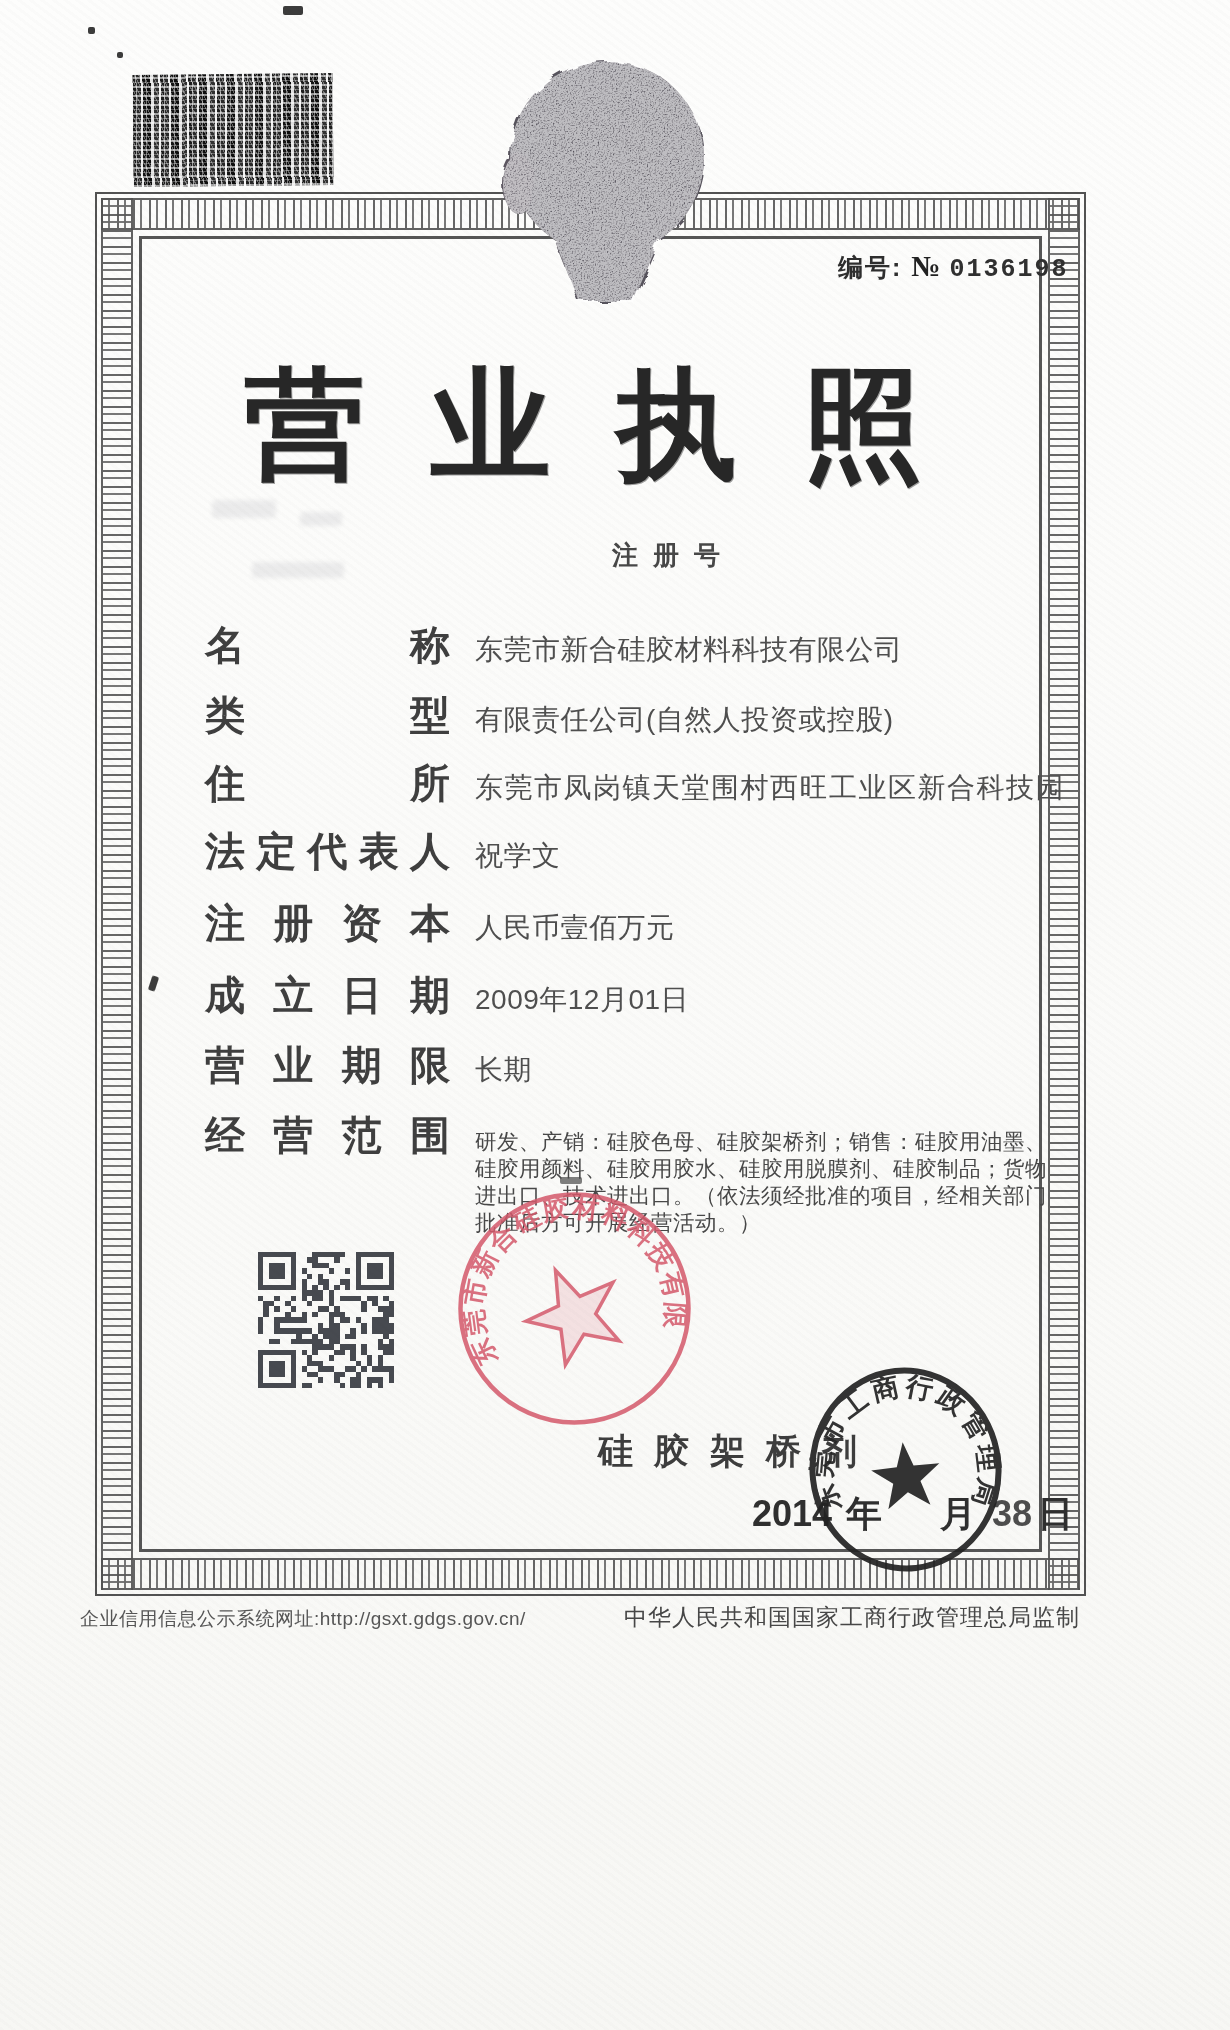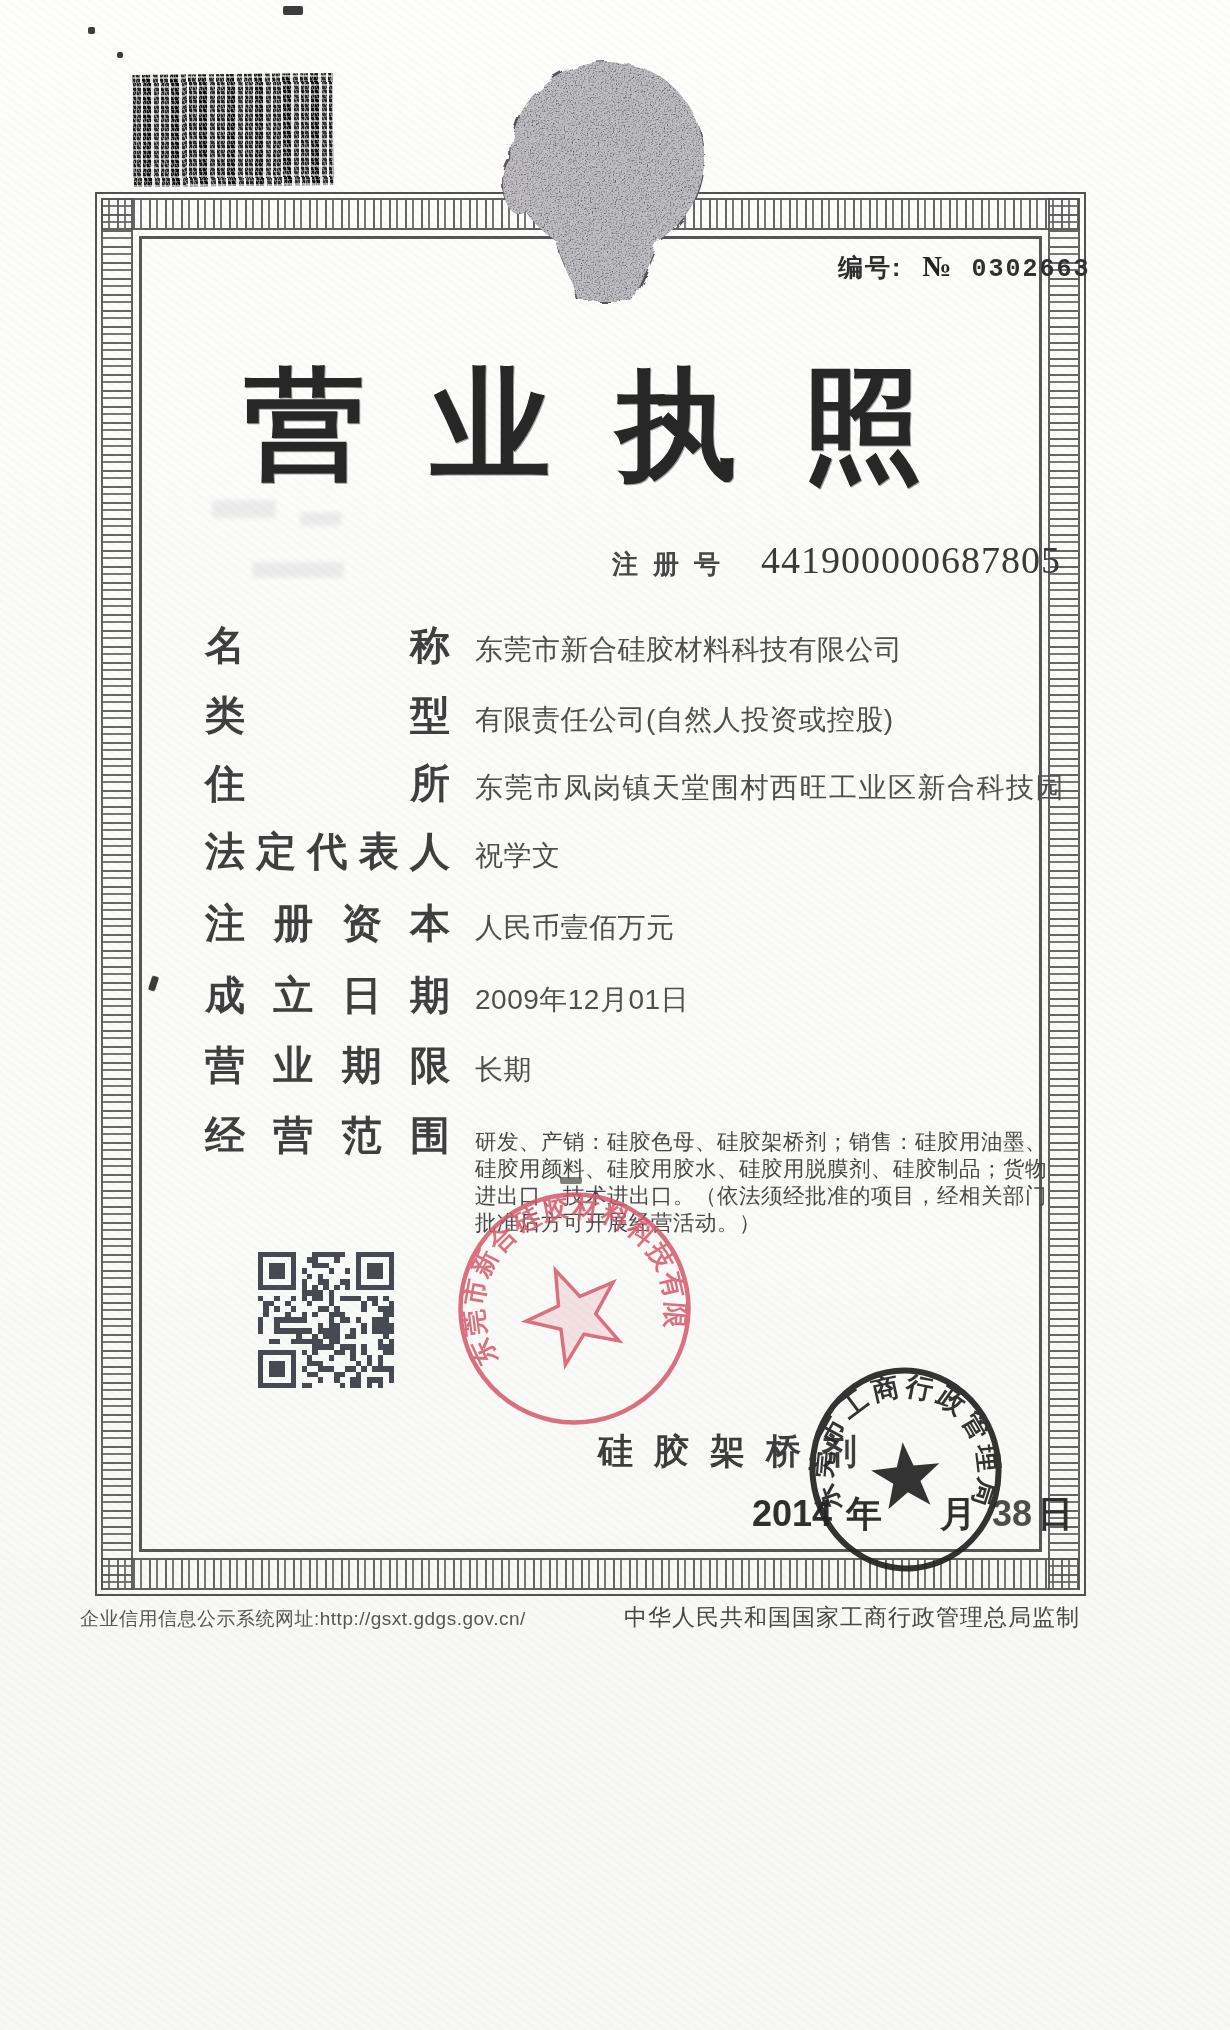--- a/index.html
+++ b/index.html
@@ -32,21 +32,21 @@
     background:repeating-linear-gradient(90deg,#565656 0 2px,transparent 2px 16px),
                repeating-linear-gradient(90deg,transparent 0 7px,#6a6a6a 7px 9px,transparent 9px 16px);}
   .band-top{top:4px;} .band-bottom{bottom:4px;}
   .band-v{top:4px;bottom:4px;width:28px;border-left:2px solid #525252;border-right:2px solid #525252;
     background:repeating-linear-gradient(180deg,#565656 0 2px,transparent 2px 16px),
                repeating-linear-gradient(180deg,transparent 0 7px,#6a6a6a 7px 9px,transparent 9px 16px);}
   .band-left{left:4px;} .band-right{right:4px;}
   .frame-inner{position:absolute;left:42px;top:42px;right:42px;bottom:42px;border:3px solid #565656;}
 
   
-  .serial-line{position:absolute;left:838px;top:250px;display:flex;align-items:baseline;gap:20px;z-index:6;}
+  .serial-line{position:absolute;left:838px;top:250px;display:flex;align-items:baseline;gap:9px;z-index:6;}
   .serial-label{font-size:25px;font-weight:700;color:#2e2e2e;letter-spacing:2px;}
   .serial-no{font-family:"Liberation Serif","DejaVu Serif",serif;font-weight:700;font-size:29px;color:#222;}
   .serial-num{font-family:"Liberation Mono","DejaVu Sans Mono",monospace;font-size:25px;font-weight:600;letter-spacing:2px;color:#303030;}
 
   .cert-title{position:absolute;left:95px;top:345px;width:987px;text-align:center;
     font-size:120px;font-weight:700;color:#272727;letter-spacing:66px;padding-left:56px;box-sizing:border-box;
     text-shadow:1px 1px 0 rgba(40,40,40,.45);filter:blur(.35px);}
 
   .reg-line{position:absolute;left:612px;top:538px;display:flex;align-items:baseline;gap:26px;z-index:6;}
   .reg-label{font-size:26px;font-weight:600;color:#474747;letter-spacing:15px;filter:blur(.3px);}
@@ -128,28 +128,27 @@
     <div class="band band-h band-top"></div>
     <div class="band band-h band-bottom"></div>
     <div class="band band-v band-left"></div>
     <div class="band band-v band-right"></div>
     <div class="frame-inner"></div>
   </div>
 
   <div class="serial-line">
     <span class="serial-label">编号:</span>
     <span class="serial-no">№</span>
-    <span class="serial-num">0302663</span>
+    <span class="serial-num">0136198</span>
   </div>
 
   <div class="cert-title">营业执照</div>
 
   <div class="reg-line">
     <span class="reg-label">注册号</span>
-    <span class="reg-num">441900000687805</span>
   </div>
 
   <div class="field-row" style="top:618px;">
     <span class="field-label jlabel" style="display: flex; justify-content: space-between;">
         <span>名</span>
         <span>称</span>
       </span>
     <span class="field-value">东莞市新合硅胶材料科技有限公司</span>
   </div>
   <div class="field-row" style="top:688px;">

